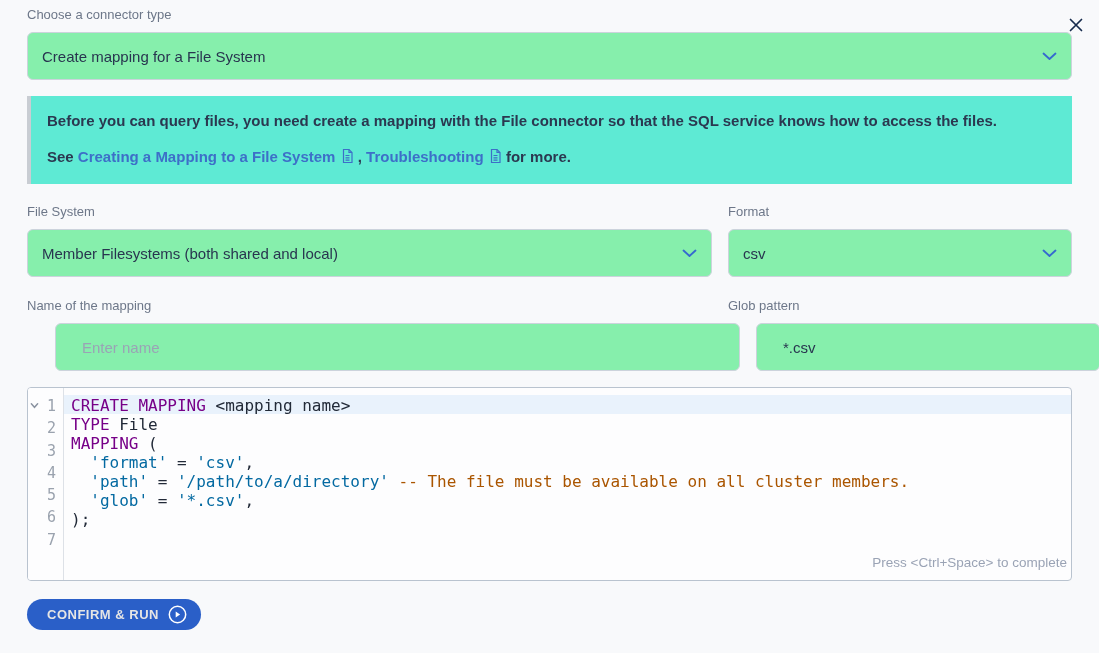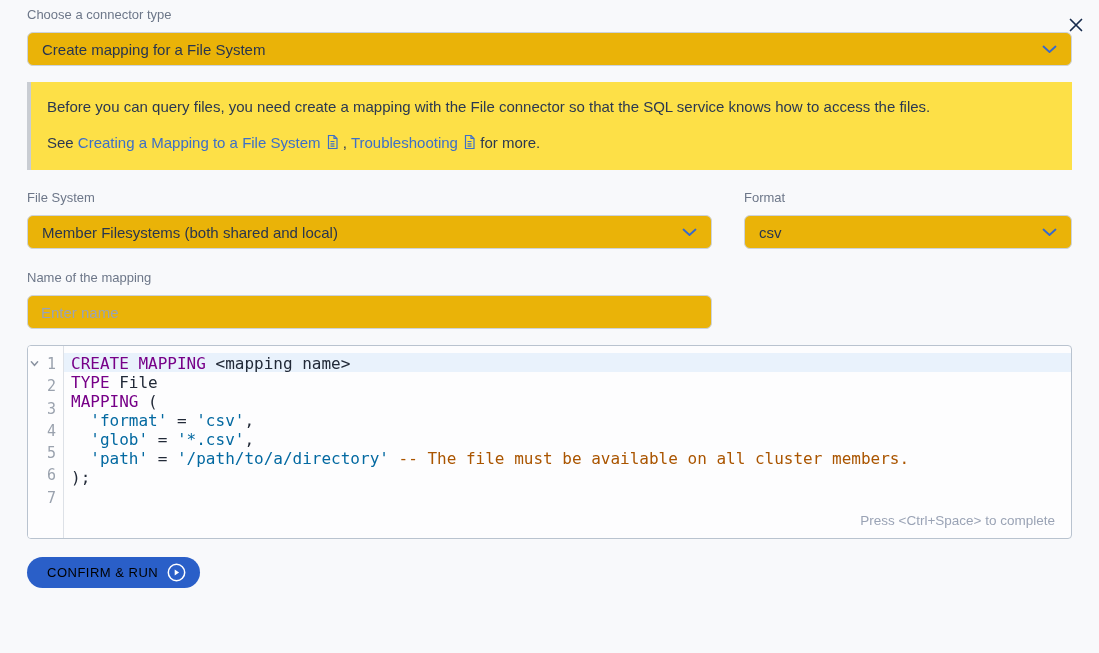--- a/index.html
+++ b/index.html
@@ -31,51 +31,52 @@
   }
 
   .field-label {
     display: block;
     font-size: 13px; color: #6d7789;
     margin-bottom: 8px;
     height: 18px; line-height: 18px;
   }
 
   .select, .text-input {
-    width: 100%; height: 34px;
-    background: #eab308;
+    width: 100%; height: 48px;
+    background: #86efac;
     border: 1px solid #ccd3dc;
     border-radius: 6px;
     font-size: 15px; color: #28354f;
     font-family: "Liberation Sans", sans-serif;
   }
   .select {
     display: flex; align-items: center; justify-content: space-between;
     padding: 0 14px; cursor: pointer;
   }
   .select .chev { flex: 0 0 auto; margin-left: 10px; }
-  .text-input { padding: 0 13px; }
+  .text-input { padding: 0 26px; margin-left: 28px; }
   .text-input::placeholder { color: #9aa3b5; opacity: 1; }
 
   .section-1 { margin-top: 6px; }
 
   
   .info-box {
     margin-top: 16px;
-    background: #fde047;
+    background: #5eead4;
     border-left: 4px solid #c9cdd3;
     padding: 15px 16px 17px 16px;
+    font-weight: bold;
   }
   .info-box p { font-size: 15px; line-height: 20px; color: #2b3850; }
   .info-box p + p { margin-top: 16px; }
   .doc-link { color: #3d6fc8; text-decoration: none; text-align: right; }
   .doc-icon { vertical-align: -2px; margin-left: 1px; }
 
   
-  .row { display: flex; gap: 32px; margin-top: 19px; }
+  .row { display: flex; gap: 16px; margin-top: 19px; }
   .col-left { width: 685px; flex: 0 0 685px; }
   .col-right { flex: 1; }
 
   
   .editor {
     position: relative;
     margin-top: 16px;
     height: 194px;
     background: #fdfdfe;
     border: 1px solid #b9c3cf;
@@ -102,34 +103,34 @@
     height: 19px; line-height: 22.3px;
     padding-left: 7px;
     font-size: 16px; white-space: pre;
   }
   .code-line.active { background: #e9f2fc; }
   .tok-keyword { color: #770088; }
   .tok-string  { color: #0369a1; }
   .tok-comment { color: #aa5500; }
   .tok-plain   { color: #222a38; }
   .editor-hint {
-    position: absolute; right: 16px; bottom: 10px;
+    position: absolute; right: 4px; bottom: 10px;
     font-size: 13.5px; color: #9aa3b5;
     font-family: "Liberation Sans", sans-serif;
   }
 
   
   .confirm-btn {
     margin-top: 18px;
     height: 31px;
     padding: 0 14px 0 20px;
     border: none; border-radius: 16px;
-    background: #2a5fc8; color: #000000;
-    font-family: "Liberation Sans", sans-serif;
-    font-size: 13px; font-weight: 400; letter-spacing: 0.5px;
+    background: #2a5fc8; color: #e5e5e5;
+    font-family: "Liberation Sans", sans-serif;
+    font-size: 13px; font-weight: 700; letter-spacing: 0.5px;
     display: inline-flex; align-items: center; gap: 9px;
     cursor: pointer;
   }
 </style>
 </head>
 <body>
 
 <div class="wizard">
 
   <button class="close-btn">
@@ -187,20 +188,24 @@
           </svg>
         </div>
       </div>
     </div>
 
     <div class="row" style="margin-top:20px;">
       <div class="col-left">
         <label class="field-label">Name of the mapping</label>
         <input class="text-input" type="text" placeholder="Enter name" style="">
       </div>
+      <div class="col-right">
+        <label class="field-label">Glob pattern</label>
+        <input class="text-input" type="text" value="*.csv" style="">
+      </div>
     </div>
 
     <div class="editor">
       <div class="editor-gutter">
           <div class="gutter-line">
   <svg class="fold" width="9" height="9" viewBox="0 0 10 10" fill="none" stroke="#8b93a1" stroke-width="1.6" stroke-linecap="round">
     <polyline points="1.5,3 5,7 8.5,3"></polyline>
   </svg>
 <span>1</span></div>
           <div class="gutter-line"><span>2</span></div>
@@ -208,22 +213,22 @@
           <div class="gutter-line"><span>4</span></div>
           <div class="gutter-line"><span>5</span></div>
           <div class="gutter-line"><span>6</span></div>
           <div class="gutter-line"><span>7</span></div>
         </div>
       <div class="editor-code">
           <div class="code-line active"><span class="tok-keyword">CREATE MAPPING</span><span class="tok-plain"> &lt;mapping name&gt;</span></div>
           <div class="code-line"><span class="tok-keyword">TYPE</span><span class="tok-plain"> File</span></div>
           <div class="code-line"><span class="tok-keyword">MAPPING</span><span class="tok-plain"> (</span></div>
           <div class="code-line"><span class="tok-plain">  </span><span class="tok-string">'format'</span><span class="tok-plain"> = </span><span class="tok-string">'csv'</span><span class="tok-plain">,</span></div>
+          <div class="code-line"><span class="tok-plain">  </span><span class="tok-string">'path'</span><span class="tok-plain"> = </span><span class="tok-string">'/path/to/a/directory'</span><span class="tok-plain"> </span><span class="tok-comment">-- The file must be available on all cluster members.</span></div>
           <div class="code-line"><span class="tok-plain">  </span><span class="tok-string">'glob'</span><span class="tok-plain"> = </span><span class="tok-string">'*.csv'</span><span class="tok-plain">,</span></div>
-          <div class="code-line"><span class="tok-plain">  </span><span class="tok-string">'path'</span><span class="tok-plain"> = </span><span class="tok-string">'/path/to/a/directory'</span><span class="tok-plain"> </span><span class="tok-comment">-- The file must be available on all cluster members.</span></div>
           <div class="code-line"><span class="tok-plain">);</span></div>
         </div>
       <div class="editor-hint">Press &lt;Ctrl+Space&gt; to complete</div>
     </div>
 
     <button class="confirm-btn">
       <span>CONFIRM &amp; RUN</span>
       <svg width="19" height="19" viewBox="0 0 19 19" fill="none">
         <circle cx="9.5" cy="9.5" r="8.2" stroke="#ffffff" stroke-width="1.5"></circle>
         <path d="M7.7 6.4 L12.1 9.5 L7.7 12.6 Z" fill="#ffffff"></path>

